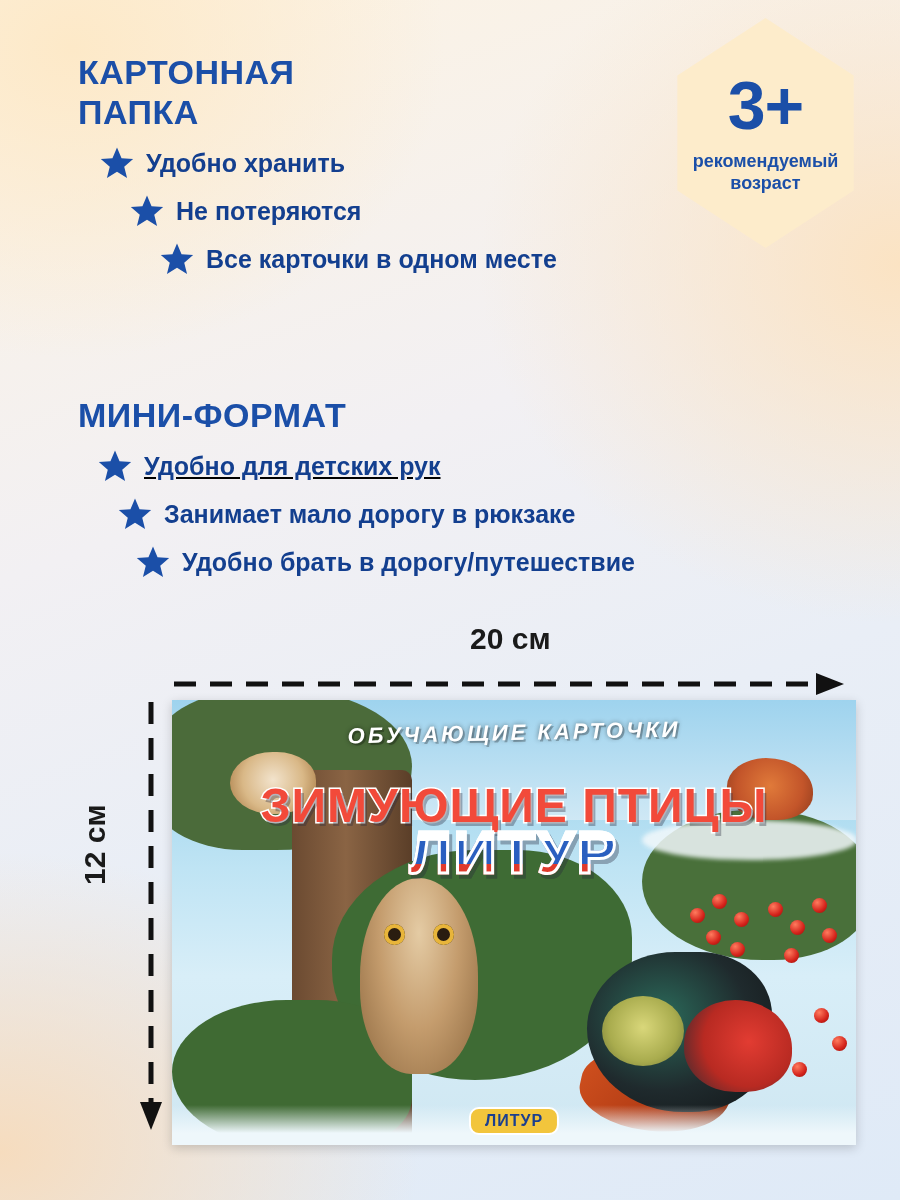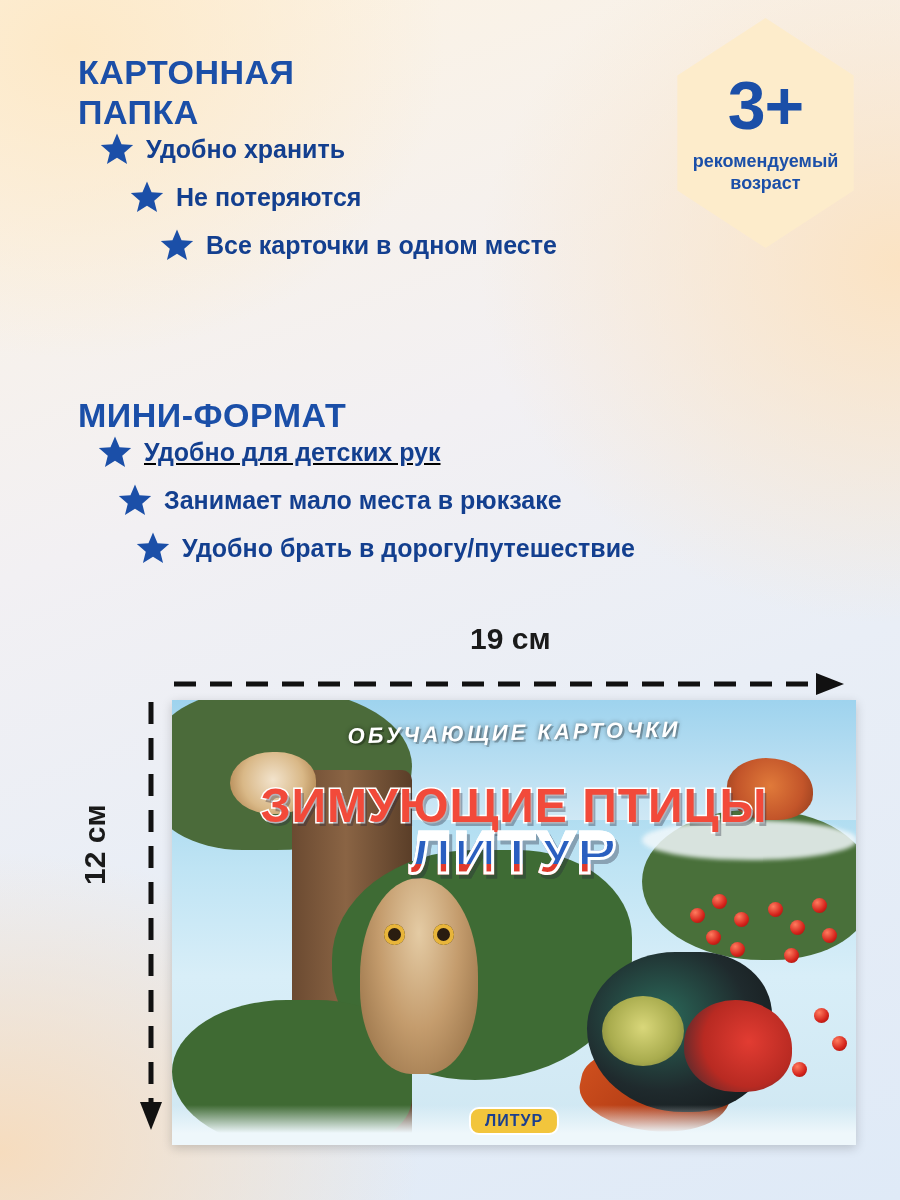--- a/index.html
+++ b/index.html
@@ -57,21 +57,21 @@
   .h-block { position: absolute; }
   .heading {
     font-size: 34px;
     font-weight: bold;
     color: #1b4fa8;
     line-height: 1.18;
     letter-spacing: 0.5px;
     text-transform: uppercase;
     white-space: pre-line;
   }
-  .bullets { }
+  .bullets { margin-top: 14px; }
   .bullet {
     display: flex;
     align-items: center;
     gap: 12px;
     margin-bottom: 14px;
   }
   .star {
     flex: 0 0 auto;
     width: 34px;
     height: 34px;
@@ -299,32 +299,32 @@
       <div class="bullet b0">
         <svg class="star" viewBox="0 0 24 24">
             <polygon points="12,1 15.2,8.6 23.4,9.2 17.1,14.6 19.1,22.6 12,18.2 4.9,22.6 6.9,14.6 0.6,9.2 8.8,8.6" fill="currentColor"></polygon>
           </svg>
         <span class="bullet-text">Удобно для детских рук</span>
       </div>
       <div class="bullet b1">
         <svg class="star" viewBox="0 0 24 24">
             <polygon points="12,1 15.2,8.6 23.4,9.2 17.1,14.6 19.1,22.6 12,18.2 4.9,22.6 6.9,14.6 0.6,9.2 8.8,8.6" fill="currentColor"></polygon>
           </svg>
-        <span class="bullet-text">Занимает мало места в рюкзаке</span>
+        <span class="bullet-text">Занимает мало дорогу в рюкзаке</span>
       </div>
       <div class="bullet b2">
         <svg class="star" viewBox="0 0 24 24">
             <polygon points="12,1 15.2,8.6 23.4,9.2 17.1,14.6 19.1,22.6 12,18.2 4.9,22.6 6.9,14.6 0.6,9.2 8.8,8.6" fill="currentColor"></polygon>
           </svg>
         <span class="bullet-text">Удобно брать в дорогу/путешествие</span>
       </div>
     </div>
   </div>
 
-  <div class="dim-top-label">19 см</div>
+  <div class="dim-top-label">20 см</div>
   <div class="dim-left-label">12 см</div>
 
   <svg class="arrow-h" viewBox="0 0 672 22">
     <line x1="2" y1="11" x2="648" y2="11" stroke="#111" stroke-width="5" stroke-dasharray="22 14"></line>
     <polygon points="672,11 644,0 644,22" fill="#111"></polygon>
   </svg>
   <svg class="arrow-v" viewBox="0 0 22 430">
     <line x1="11" y1="2" x2="11" y2="405" stroke="#111" stroke-width="5" stroke-dasharray="22 14"></line>
     <polygon points="11,430 0,402 22,402" fill="#111"></polygon>
   </svg>

